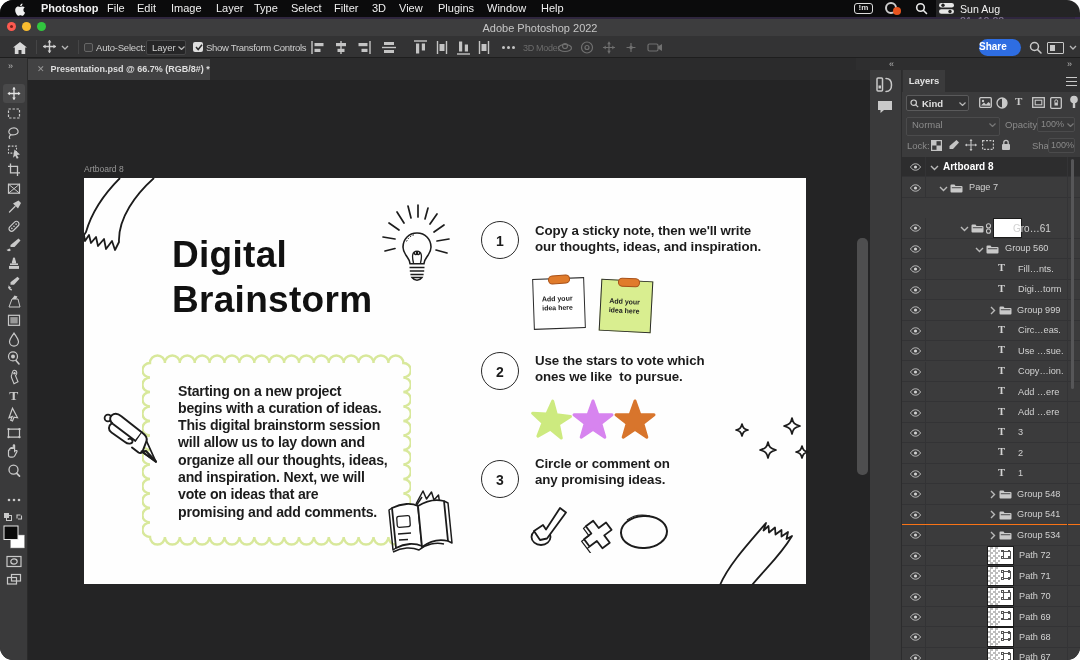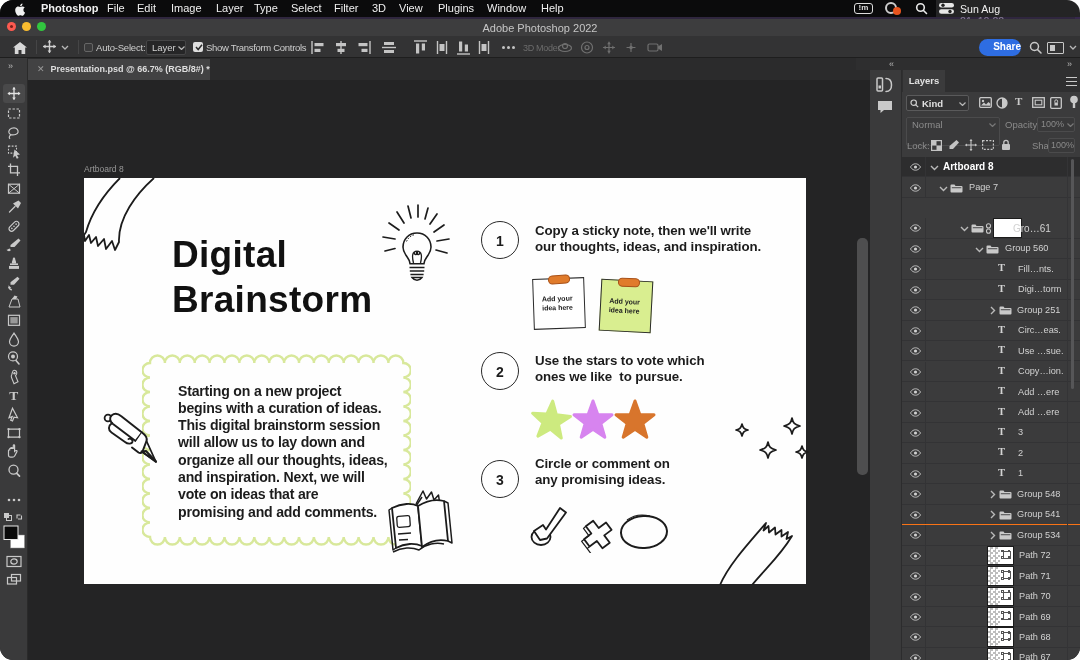--- a/index.html
+++ b/index.html
@@ -244,21 +244,21 @@
         </g>
       <g stroke-linecap="round">
           <line x1="75" y1="3.5" x2="75" y2="11.5"></line>
           <line x1="71" y1="7.5" x2="79" y2="7.5"></line>
           <circle cx="75" cy="7.5" r="1.8" fill="#707070" stroke="none"></circle>
         </g>
       <rect x="92" y="4" width="10" height="7" rx="1.5"></rect>
         <path d="M102 6.5l4-2.5v7l-4-2.5z" fill="#707070" stroke="none"></path>
     </g>
   </svg>
-  <div class="abs" style="left:979px;top:39px;width:42px;height:16.5px;border-radius:8.5px;background:#2e6de2;color:#fff;font-size:10px;font-weight:bold;text-align:right;line-height:16px">Share</div>
+  <div class="abs" style="left:979px;top:39px;width:42px;height:16.5px;border-radius:8.5px;background:#2e6de2;color:#fff;font-size:10px;font-weight:bold;text-align:left;line-height:16px">Share</div>
   <svg class="abs" style="left:1029px;top:41px" width="13" height="13" viewBox="0 0 13 13">
       <circle cx="5.5" cy="5.5" r="4" fill="none" stroke="#c8c8c8" stroke-width="1.5"></circle>
       <line x1="8.6" y1="8.6" x2="12" y2="12" stroke="#c8c8c8" stroke-width="1.5" stroke-linecap="round"></line>
     </svg>
   <div class="abs" style="left:1047px;top:41.5px;width:17px;height:12.5px;border:1.5px solid #c8c8c8;border-radius:1px"></div>
   <div class="abs" style="left:1050px;top:44.5px;width:5px;height:6.5px;background:#c8c8c8"></div>
   <svg class="abs" style="left:1069px;top:45px" width="8" height="5" viewBox="0 0 8 5">
       <path d="M1 1l3 3 3-3" stroke="#b8b8b8" stroke-width="1.3" fill="none"></path>
     </svg>
   <div id="toolbar">
@@ -435,21 +435,21 @@
           <rect x="4.5" y="5.5" width="3.4" height="3" fill="#c9c9c9"></rect>
           <path d="M4.8 5.5v-1.3a1.4 1.4 0 0 1 2.8 0v1.3" fill="none" stroke="#c9c9c9" stroke-width="1"></path>
         </svg>
       <svg class="abs" style="left:167px;top:3px" width="10" height="14" viewBox="0 0 10 14">
           <circle cx="5" cy="4.5" r="3.8" fill="#c9c9c9"></circle>
           <rect x="3.8" y="8" width="2.4" height="5" fill="#c9c9c9"></rect>
         </svg>
     </div>
 
     <div class="abs" style="left:0;top:44px;width:179px;height:22px">
-      <div class="abs" style="left:4px;top:3px;width:94px;height:29px;background:#39393a;border:1px solid #4b4b4c;border-radius:2px;color:#8b8b8b;font-size:9.5px;line-height:13px;padding-left:5px">Normal
+      <div class="abs" style="left:4px;top:3px;width:94px;height:19px;background:#39393a;border:1px solid #4b4b4c;border-radius:2px;color:#8b8b8b;font-size:9.5px;line-height:13px;padding-left:5px">Normal
         <svg class="abs" style="left:82px;top:5px" width="7" height="4" viewBox="0 0 7 4">
             <path d="M0.5 0.5l3 3 3-3" stroke="#787878" stroke-width="1.2" fill="none"></path>
           </svg>
       </div>
       <span class="abs" style="left:103px;top:5px;font-size:9.5px;color:#8b8b8b">Opacity:</span>
       <div class="abs" style="left:135px;top:3px;width:38px;height:15px;background:#39393a;border:1px solid #4b4b4c;border-radius:2px;color:#8b8b8b;font-size:9px;line-height:13px;padding-left:3px">100%
         <svg class="abs" style="left:29px;top:5px" width="7" height="4" viewBox="0 0 7 4">
             <path d="M0.5 0.5l3 3 3-3" stroke="#787878" stroke-width="1.2" fill="none"></path>
           </svg>
       </div>
@@ -569,21 +569,21 @@
             <circle cx="6.5" cy="4.5" r="1.9" fill="#d0d0d0"></circle>
           </svg>
           <div class="abs" style="left:23px;top:0;width:1px;height:100%;background:#333335"></div>
           <svg class="abs" style="left:88px;top:5.7px" width="6" height="9" viewBox="0 0 6 9">
             <path d="M1 1l3.5 3.5L1 8" stroke="#b9b9b9" stroke-width="1.4" fill="none"></path>
           </svg>
           <svg class="abs" style="left:97px;top:5.2px" width="13" height="10" viewBox="0 0 13 10">
             <path d="M0.5 2.5a1 1 0 0 1 1-1h3l1 1.4h6a1 1 0 0 1 1 1V8.5a1 1 0 0 1-1 1h-10a1 1 0 0 1-1-1z" fill="#c9c9c9"></path>
             <rect x="1.8" y="4.3" width="9.5" height="0.9" fill="#3b3b3c"></rect>
           </svg>
-          <span class="abs" style="left:115px;top:4.7px;font-size:9.2px;color:#d2d2d2">Group 251</span>
+          <span class="abs" style="left:115px;top:4.7px;font-size:9.2px;color:#d2d2d2">Group 999</span>
         </div>
     <div class="abs" style="left:0;top:163.6px;width:179px;height:20.45px;background:transparent;border-bottom:1px solid #333335">
           <svg class="abs" style="left:8px;top:6.2px" width="11" height="8" viewBox="0 0 13 9">
             <path d="M0.5 4.5C2.5 1.5 4.5 0.7 6.5 0.7s4 0.8 6 3.8c-2 3-4 3.8-6 3.8s-4-0.8-6-3.8z" fill="none" stroke="#d0d0d0" stroke-width="1"></path>
             <circle cx="6.5" cy="4.5" r="1.9" fill="#d0d0d0"></circle>
           </svg>
           <div class="abs" style="left:23px;top:0;width:1px;height:100%;background:#333335"></div>
           <span class="abs" style="left:96px;top:3.2px;font-size:10.5px;font-weight:bold;color:#d4d4d4;font-family:'Liberation Serif',serif">T</span>
           <span class="abs" style="left:116px;top:4.7px;font-size:9.2px;color:#d2d2d2">Circ…eas.</span>
         </div>

